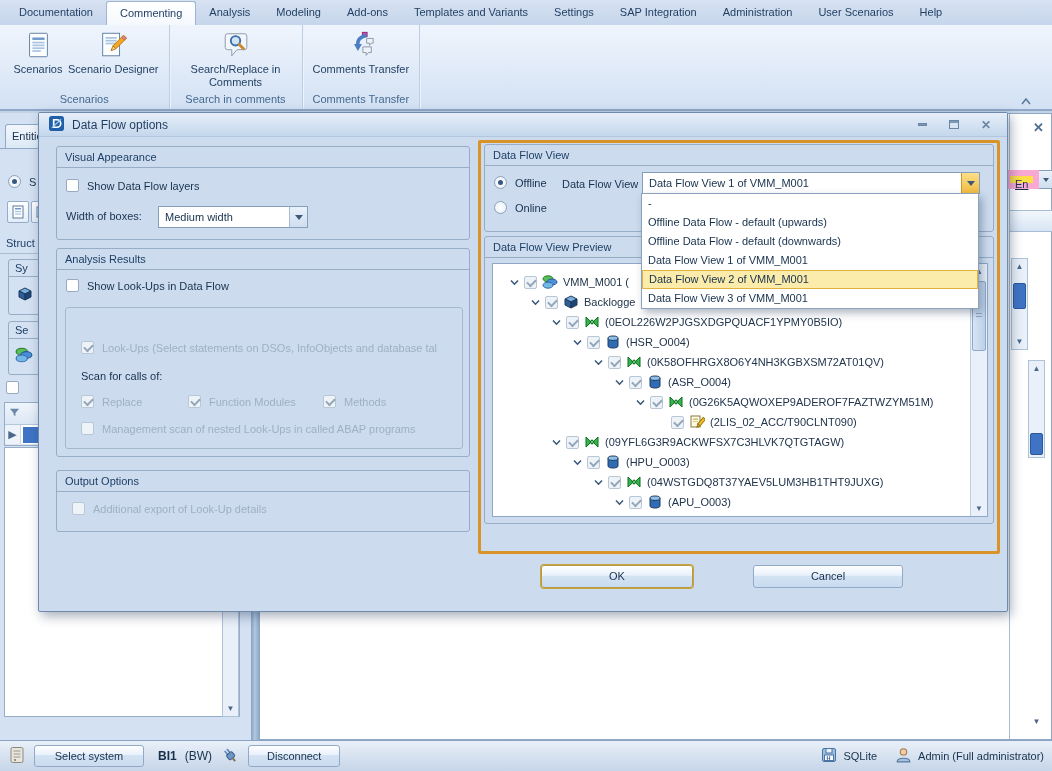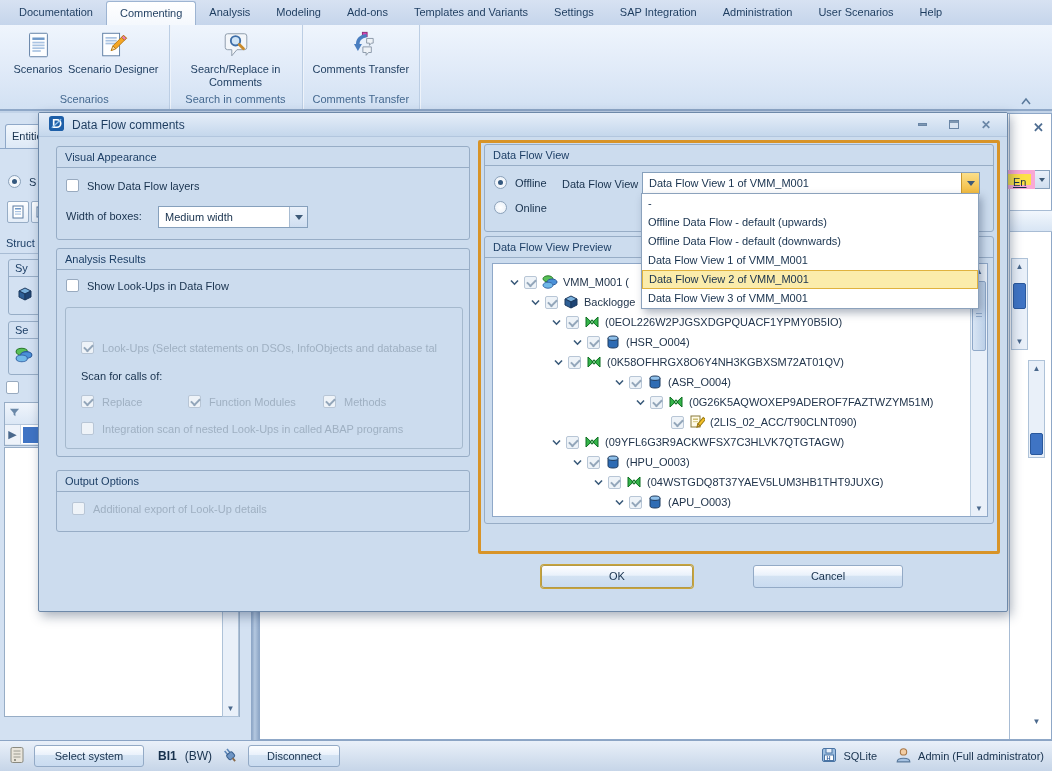--- a/index.html
+++ b/index.html
@@ -108,21 +108,21 @@
   .btn.focus { box-shadow:0 0 0 1px #c9a43a; border-color:#b59a45; }
 
   
   .statusbar { position:absolute; left:0; top:740px; width:100%; height:31px;
     background:linear-gradient(#e9f0f9,#c6d5e8); border-top:1px solid #8ba4c4; display:flex; align-items:center; padding:0 8px; gap:8px; }
   .sbtn { background:linear-gradient(#fdfeff,#e9f1fb 45%,#d4e3f3 46%,#c9dbf0); border:1px solid #93aac6; border-radius:3px;
     height:22px; line-height:20px; padding:0 18px; color:#17314d; }
   .sb-right { margin-left:auto; display:flex; align-items:center; gap:6px; }
 
   .enbox { position:absolute; display:flex; height:19px; }
-  .enbox .ev { background:#fde047; border:4px solid #f9a8d4; padding:2px 5px 0;text-decoration:underline; }
+  .enbox .ev { background:#fde047; border:6px solid #f9a8d4; padding:2px 5px 0;text-decoration:underline; }
   .enbox .ea { width:15px; background:linear-gradient(#eaf1fa,#cfdef0); border:1px solid #86a0bc; border-left:none;
      display:flex; align-items:center; justify-content:center; }
   .enbox .ea::after { content:""; border:3px solid transparent; border-top:4px solid #3e5a78; margin-top:4px; }
   .xicon { position:absolute; color:#4f6e92; font-weight:bold; font-size:13px; }
 </style>
 </head>
 <body>
 
 <div class="screen">
 
@@ -303,21 +303,21 @@
 
     <div class="dialog">
       <div class="dlg-title">
         <span>
           <svg width="15" height="15" viewBox="0 0 16 16">
               <rect width="16" height="16" rx="3" fill="#1e5fa8"></rect>
               <path d="M5 4 h3.5 a4 4 0 0 1 0 8 H5 Z" fill="none" stroke="#ffffff" stroke-width="1.8"></path>
               <line x1="3" y1="12.5" x2="13" y2="3.5" stroke="#9ac8f0" stroke-width="1.3"></line>
             </svg>
         </span>
-        <span class="ttl">Data Flow comments</span>
+        <span class="ttl">Data Flow options</span>
       </div>
       <div class="dlg-winbtns">
         <span class="wbtn">
             <span class="bar"></span>
           </span>
         <span class="wbtn">
             <span class="box"></span>
           </span>
         <span class="wbtn close">✕</span>
       </div>
@@ -359,21 +359,21 @@
               <span class="cb dis chk"></span>
               <span class="dimtext">Function Modules</span>
             </div>
             <div class="cbrow" style="left: 257px; top: 87px;">
               <span class="cb dis chk"></span>
               <span class="dimtext">Methods</span>
             </div>
             <div id="call-checks"></div>
           <div class="cbrow" style="left:15px; top:114px;">
             <span class="cb dis"></span>
-            <span class="dimtext">Integration scan of nested Look-Ups in called ABAP programs</span>
+            <span class="dimtext">Management scan of nested Look-Ups in called ABAP programs</span>
           </div>
         </div>
       </div>
 
       <div class="grp" style="left:17px; top:351px; width:414px; height:62px;margin-top:6px;">
         <div class="gh">Output Options</div>
         <div class="cbrow" style="left:15px; top:31px;">
           <span class="cb dis"></span>
           <span class="dimtext">Additional export of Look-Up details</span>
         </div>
@@ -460,21 +460,21 @@
                 </span>
                 <span class="cb dis chk"></span>
                 <span class="ticon">
                   <svg width="16" height="16" viewBox="0 0 16 16">
                     <path d="M3 4.2 v7.6 a5 2.2 0 0 0 10 0 V4.2" fill="#2f6cb4" stroke="#1d3a5f"></path>
                     <ellipse cx="8" cy="4.2" rx="5" ry="2.2" fill="#8fc0ea" stroke="#1d3a5f"></ellipse>
                   </svg>
                 </span>
                 <span>(HSR_O004)</span>
               </div>
-              <div class="trow" style="padding-left: 60px;">
+              <div class="trow" style="padding-left: 100px;">
                 <span class="chev">
                   <svg width="9" height="9" viewBox="0 0 9 9">
                     <path d="M1 2.5 L4.5 6.2 L8 2.5" fill="none" stroke="#3a5a7a" stroke-width="1.6"></path>
                   </svg>
                 </span>
                 <span class="cb dis chk"></span>
                 <span class="ticon">
                   <svg width="16" height="16" viewBox="0 0 16 16">
                     <polygon points="2,3 7.2,8 2,13" fill="#35b54a" stroke="#0e6e22"></polygon>
                     <polygon points="14,3 8.8,8 14,13" fill="#35b54a" stroke="#0e6e22"></polygon>

